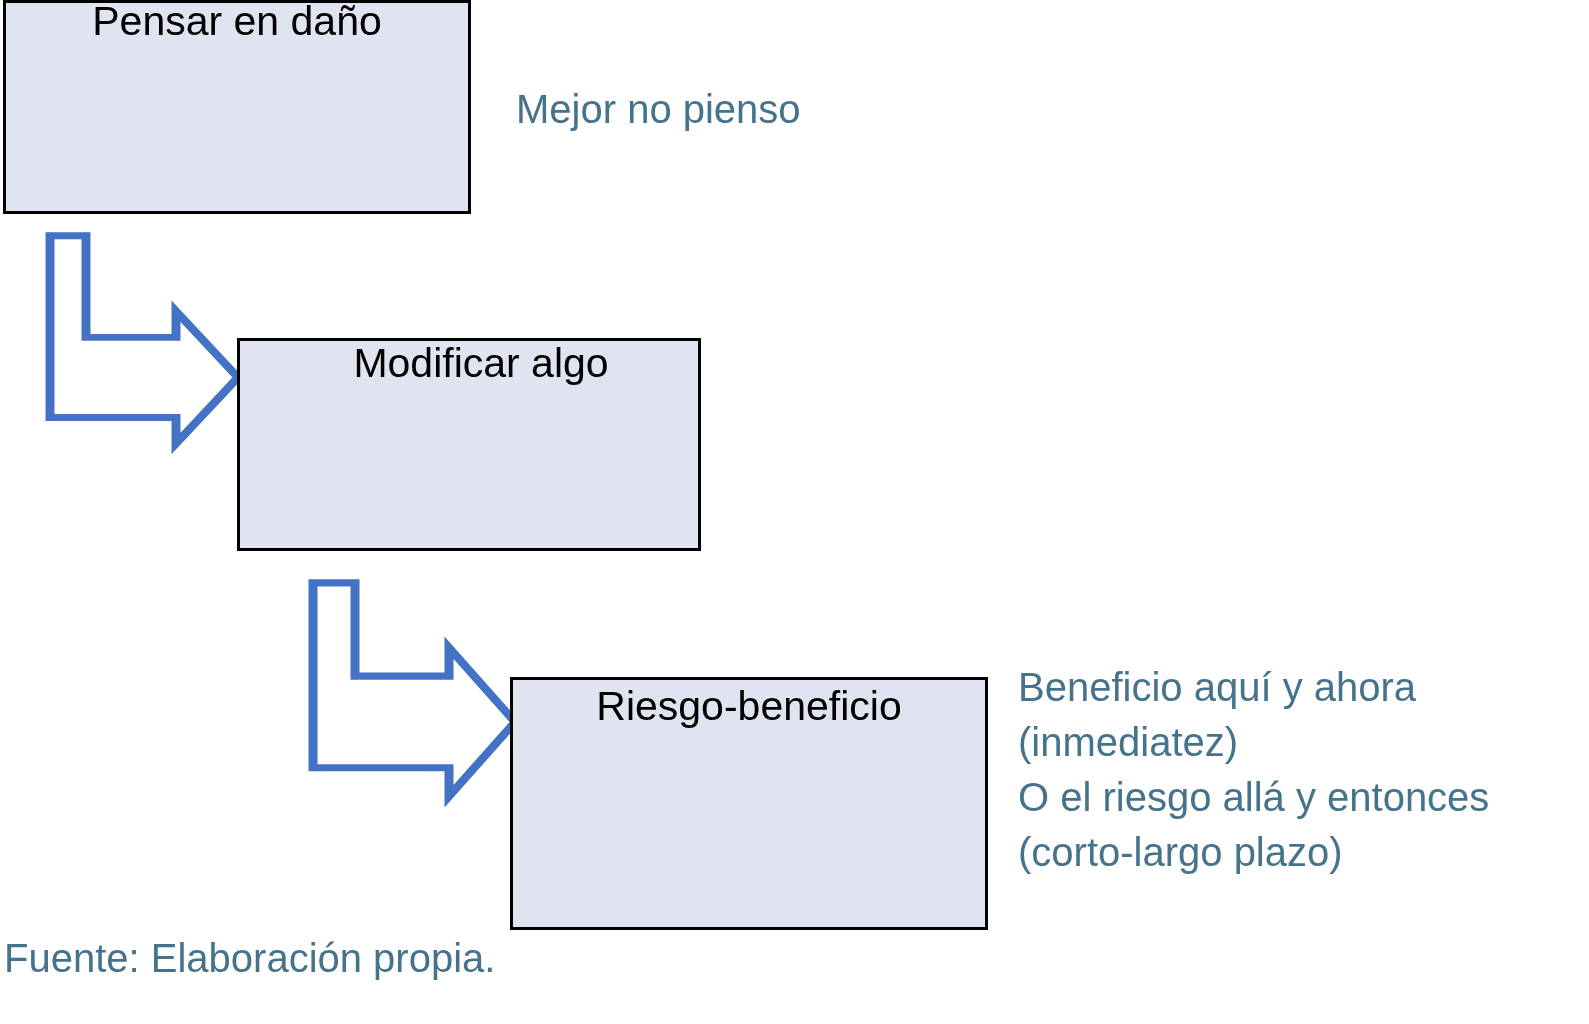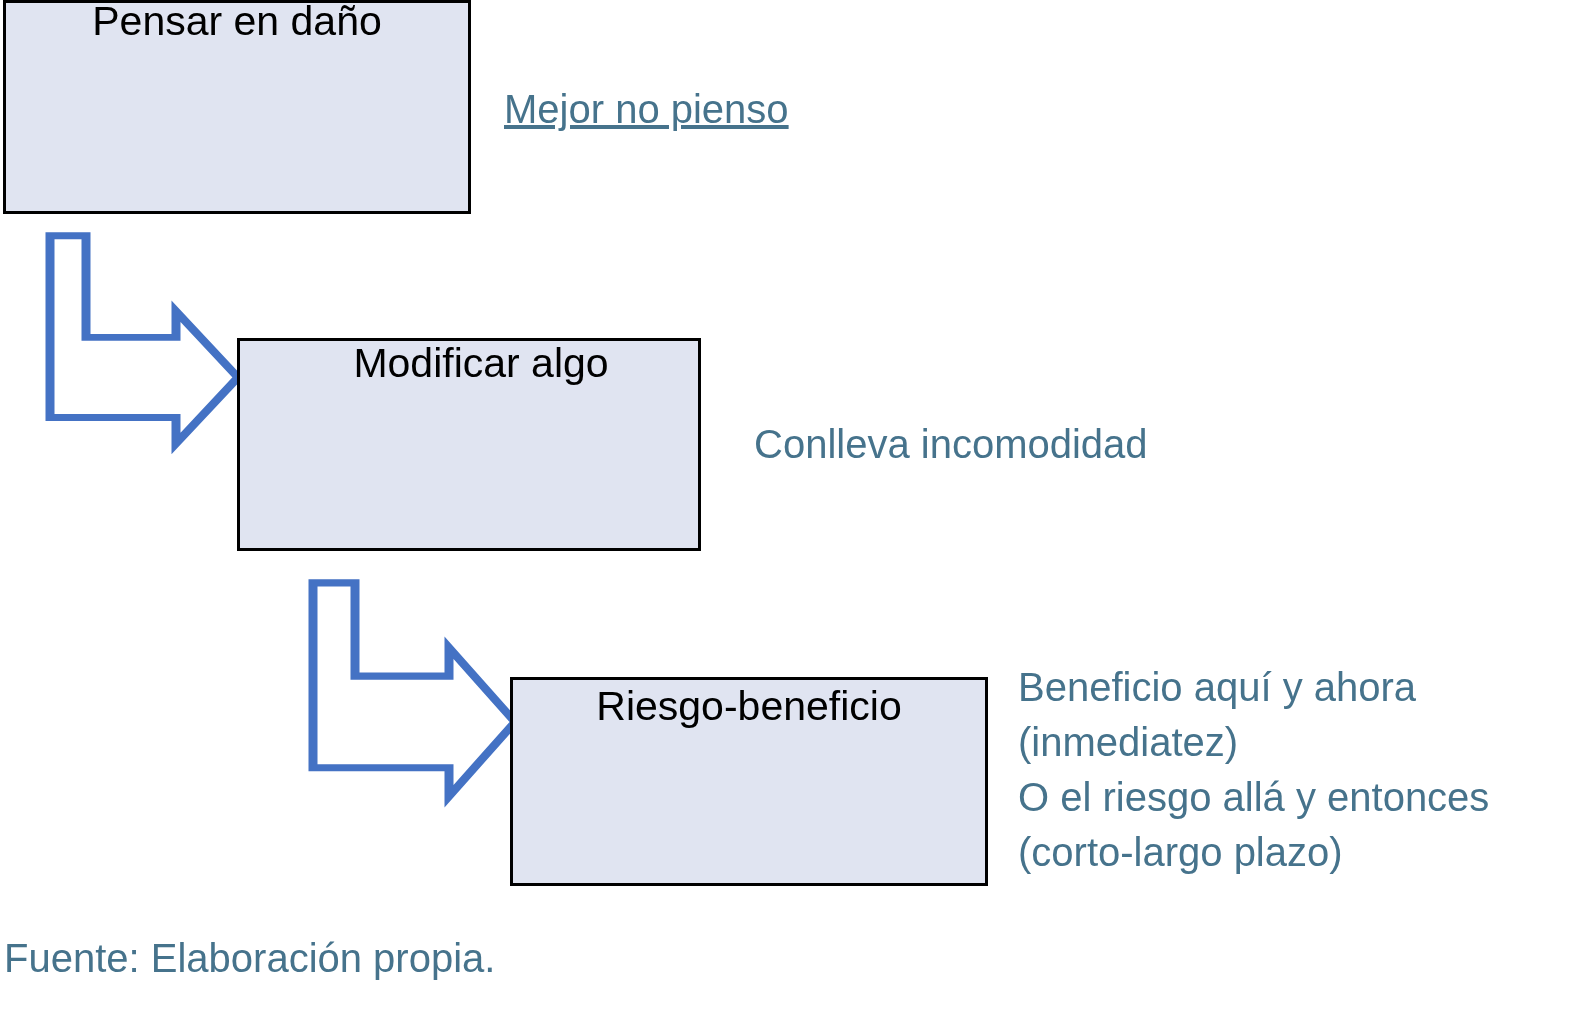--- a/index.html
+++ b/index.html
@@ -37,21 +37,21 @@
     white-space: nowrap;
     text-align: center;
   }
 
   #box-pensar  { left: 3px;   top: 0px;   width: 468px; height: 214px; }
   #box-pensar .box-label  { position: relative; top: -4px; }
 
   #box-modificar { left: 237px; top: 338px; width: 464px; height: 213px; padding-left: 24px; }
   #box-modificar .box-label { position: relative; top: 0px; }
 
-  #box-riesgo  { left: 510px; top: 677px; width: 478px; height: 209px; }
+  #box-riesgo  { left: 510px; top: 677px; width: 478px; height: 253px; }
   #box-riesgo .box-label  { position: relative; top: 4px; }
 
   
   .arrow-svg {
     position: absolute;
     overflow: visible;
   }
   .arrow-path {
     fill: none;
     stroke: #4472c4;
@@ -63,21 +63,21 @@
   #arrow-2 { left: 303px; top: 575px; }
 
   
   .note {
     position: absolute;
     color: #46738c;
     font-size: 40px;
     line-height: 1.0;
     white-space: nowrap;
   }
-  #note-mejor   { left: 504px;  top: 89px; text-decoration: underline;  }
+  #note-mejor   { left: 516px;  top: 89px;  }
   #note-conlleva{ left: 754px;  top: 424px; }
 
   #note-beneficio {
     left: 1018px;
     top: 660px;
     line-height: 55px;
     white-space: normal;
     width: 575px;
   }
   #note-beneficio .line { display: block; white-space: nowrap; }
@@ -101,21 +101,20 @@
   <div class="note" id="note-mejor">Mejor no pienso</div>
 
   <svg class="arrow-svg" id="arrow-1" width="210" height="220" viewBox="0 0 210 220">
     <path class="arrow-path" d="M 10 10 L 46 10 L 46 142 L 136 142 L 136 108 L 198 194 L 136 280 L 136 246 L 10 246 Z" transform="translate(0,0) scale(1,0.77)"></path>
   </svg>
 
   <div class="box" id="box-modificar">
     <span class="box-label">Modificar algo</span>
   </div>
 
-  <div class="note" id="note-conlleva">Conlleva incomodidad</div>
 
   <svg class="arrow-svg" id="arrow-2" width="210" height="220" viewBox="0 0 210 220">
     <path class="arrow-path" d="M 10 10 L 52 10 L 52 128 L 146 128 L 146 92 L 212 186 L 146 280 L 146 244 L 10 244 Z" transform="translate(0,0) scale(1,0.79)"></path>
   </svg>
 
   <div class="box" id="box-riesgo">
     <span class="box-label">Riesgo-beneficio</span>
   </div>
 
   <div class="note" id="note-beneficio">

